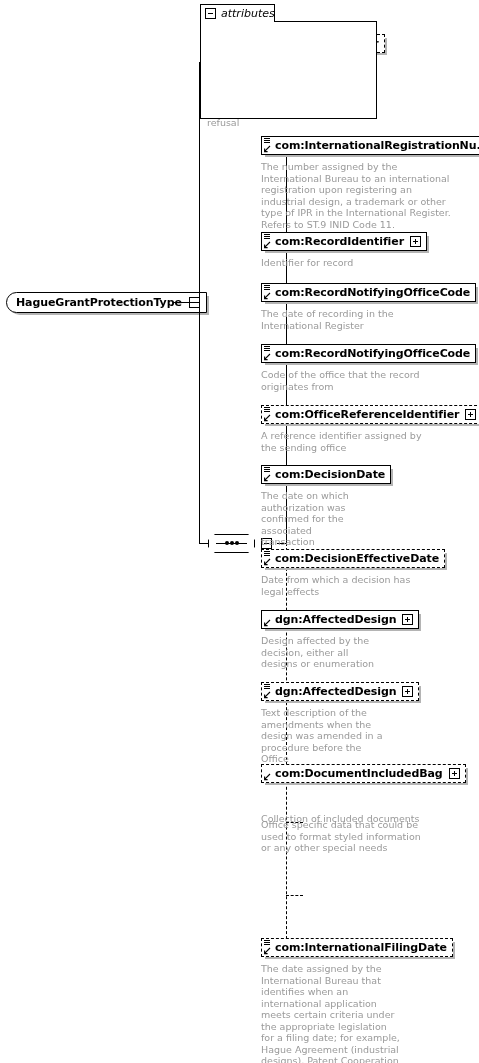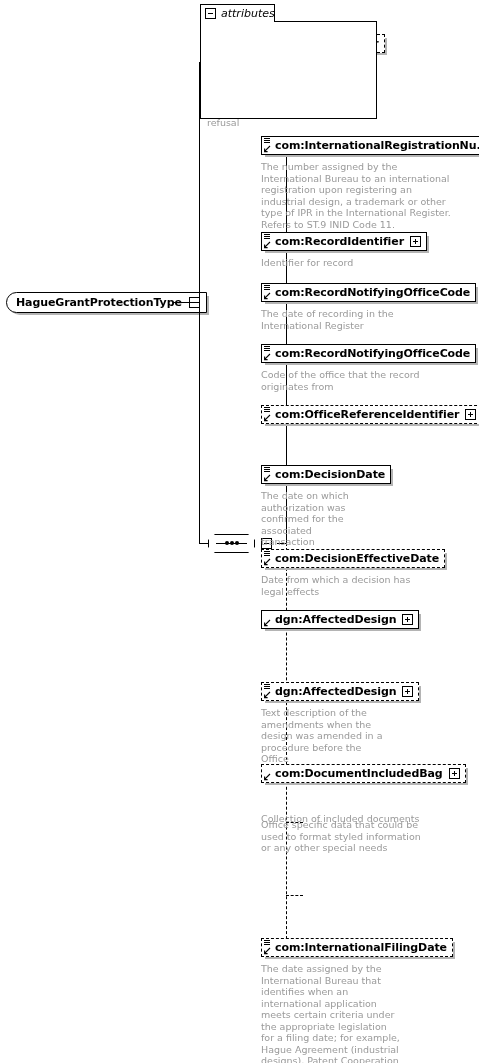--- a/index.html
+++ b/index.html
@@ -266,20 +266,21 @@
           <i></i>
         </span>
       <span class="arr">
         <svg width="8" height="8" viewBox="0 0 8 8">
             <path d="M7 1 L1.6 6.4 M1.6 3.6 L1.6 6.6 L4.6 6.6" stroke="#000" stroke-width="1.1" fill="none"></path>
           </svg>
       </span>
       <span class="name">com:OfficeReferenceIdentifier</span>
       <span class="tgl plus"></span>
     </div>
+    <div class="desc" style="width:170px;">A reference identifier assigned by the sending office</div>
   </div>
 
   <div class="el opt" style="left:261px;top:547px;">
     <div class="box">
       <span class="seqmark">
           <i></i>
           <i></i>
           <i></i>
         </span>
       <span class="arr">
@@ -312,20 +313,21 @@
   <div class="el" style="left:261px;top:608px;">
     <div class="box">
       <span class="arr">
         <svg width="8" height="8" viewBox="0 0 8 8">
             <path d="M7 1 L1.6 6.4 M1.6 3.6 L1.6 6.6 L4.6 6.6" stroke="#000" stroke-width="1.1" fill="none"></path>
           </svg>
       </span>
       <span class="name">dgn:AffectedDesign</span>
       <span class="tgl plus"></span>
     </div>
+    <div class="desc" style="width:122px;">Design affected by the decision, either all designs or enumeration</div>
   </div>
 
   <div class="el opt" style="left:261px;top:680px;">
     <div class="box">
       <span class="seqmark">
           <i></i>
           <i></i>
           <i></i>
         </span>
       <span class="arr">

